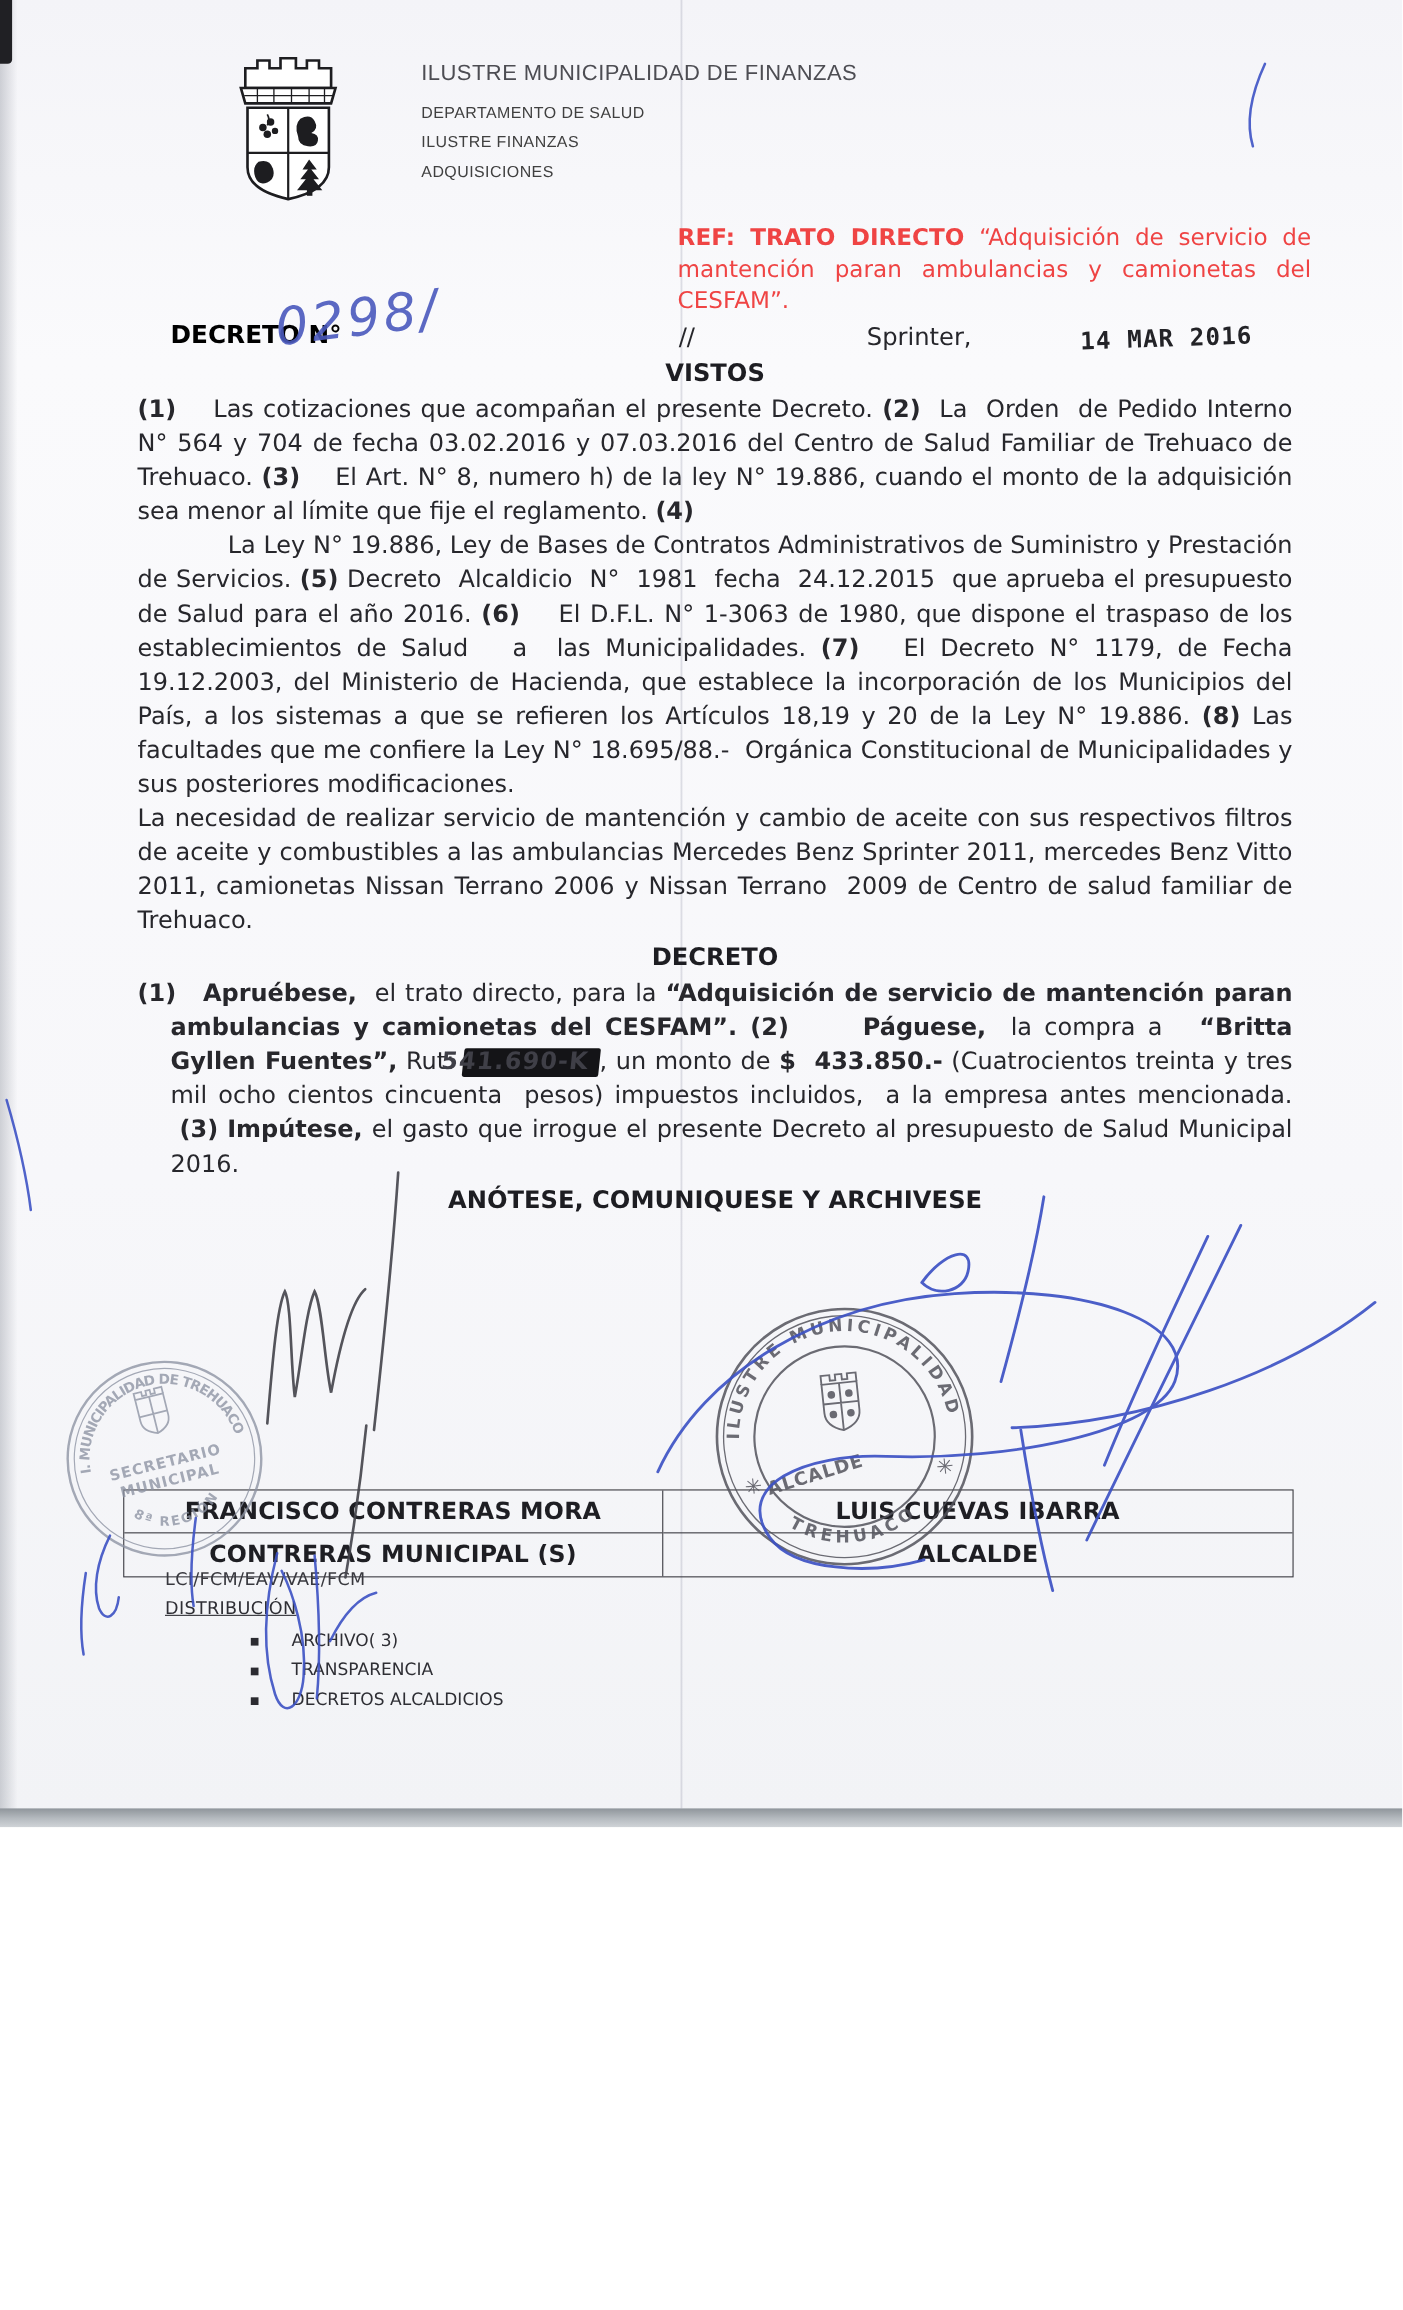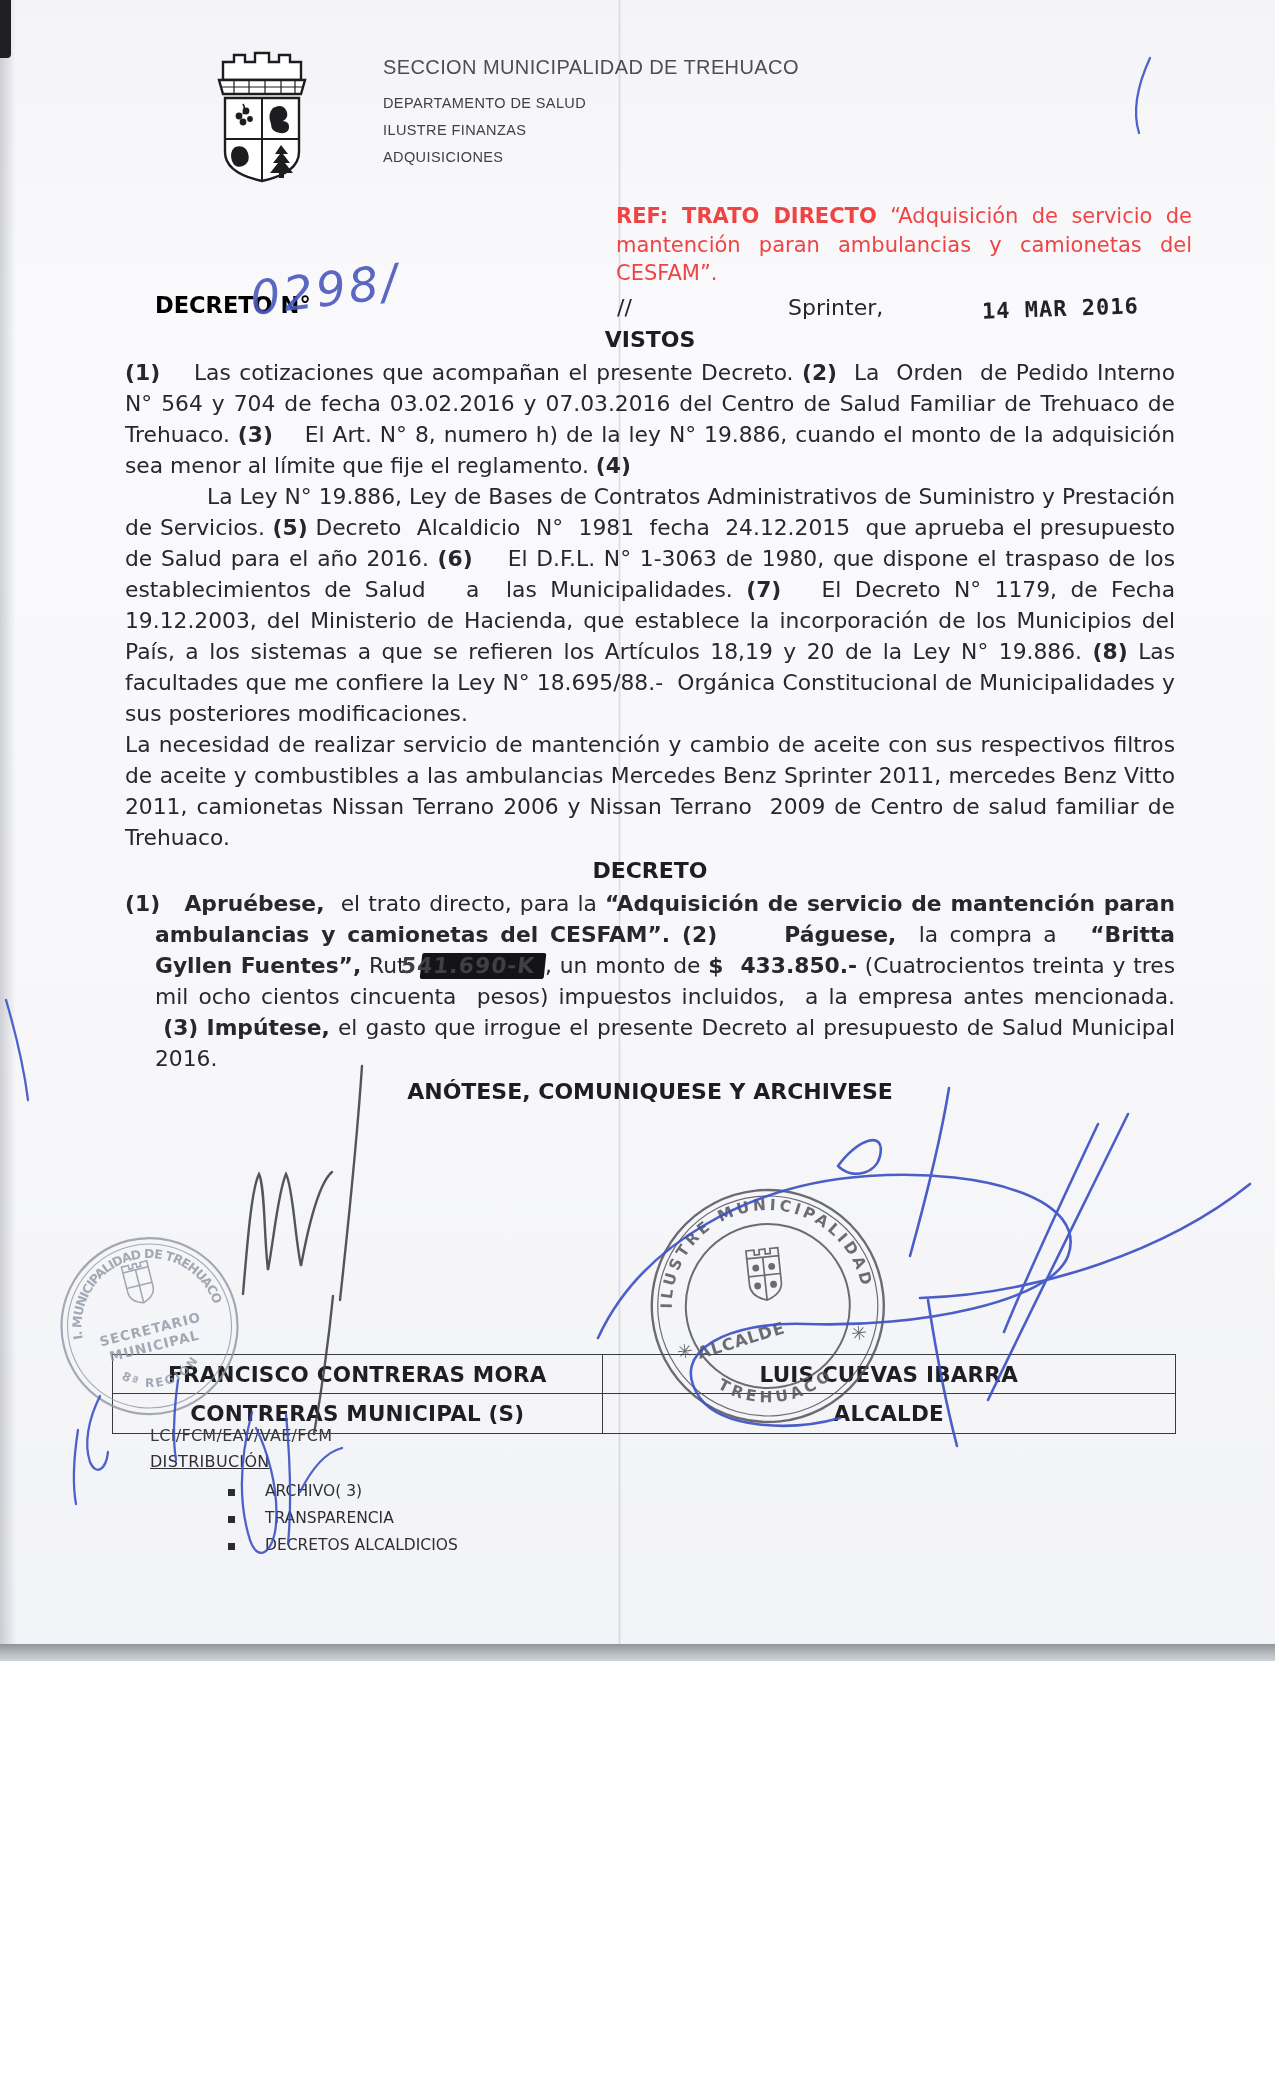--- a/index.html
+++ b/index.html
@@ -91,21 +91,21 @@
           <path d="M40 58 q3 5 0 10" stroke="#1d1d20" stroke-width="1.6" fill="none"></path>
         <path d="M70 62 q9 -5 13 2 q4 7 -3 11 q7 1 6 7 q-1 6 -9 5 q-9 -1 -9 -9 q-4 -10 2 -16"></path>
         <path d="M32 101 q10 -3 13 6 q3 9 -5 13 q-8 3 -11 -5 q-3 -9 3 -14"></path>
         <path d="M78 99 l7 9 h-5 l7 9 h-5 l8 10 h-23 l8 -10 h-5 l7 -9 h-5 z"></path>
         <rect x="76" y="126" width="5" height="6"></rect>
       </g>
     </svg>
   </div>
 
   <div class="header-text">
-    <p class="org-title">SECCION MUNICIPALIDAD DE TREHUACO</p>
+    <p class="org-title">ILUSTRE MUNICIPALIDAD DE FINANZAS</p>
     <p class="org-sub">DEPARTAMENTO DE SALUD</p>
     <p class="org-sub">ILUSTRE  FINANZAS</p>
     <p class="org-sub">ADQUISICIONES</p>
   </div>
 
   <div class="ref"><span class="b">REF:  TRATO  DIRECTO</span><span> “Adquisición de servicio de mantención paran ambulancias y camionetas del CESFAM”.</span></div>
 
   <div class="decreto-label">DECRETO N°</div>
   <div class="decreto-num">0298/</div>
   <div class="slashes">//</div>

